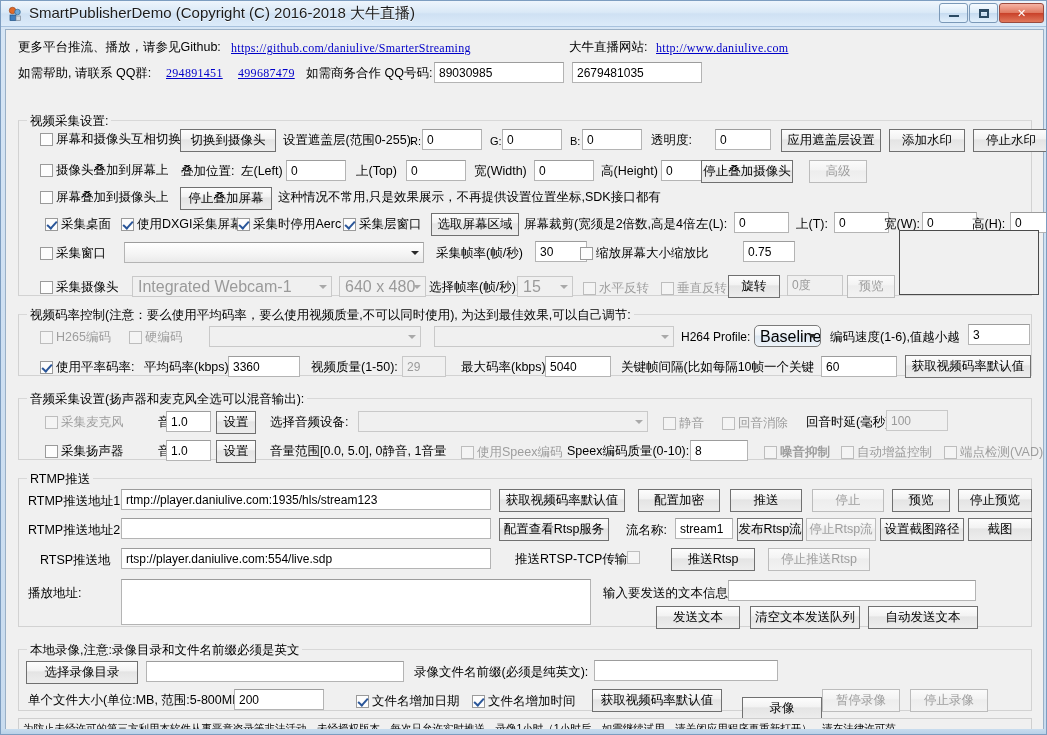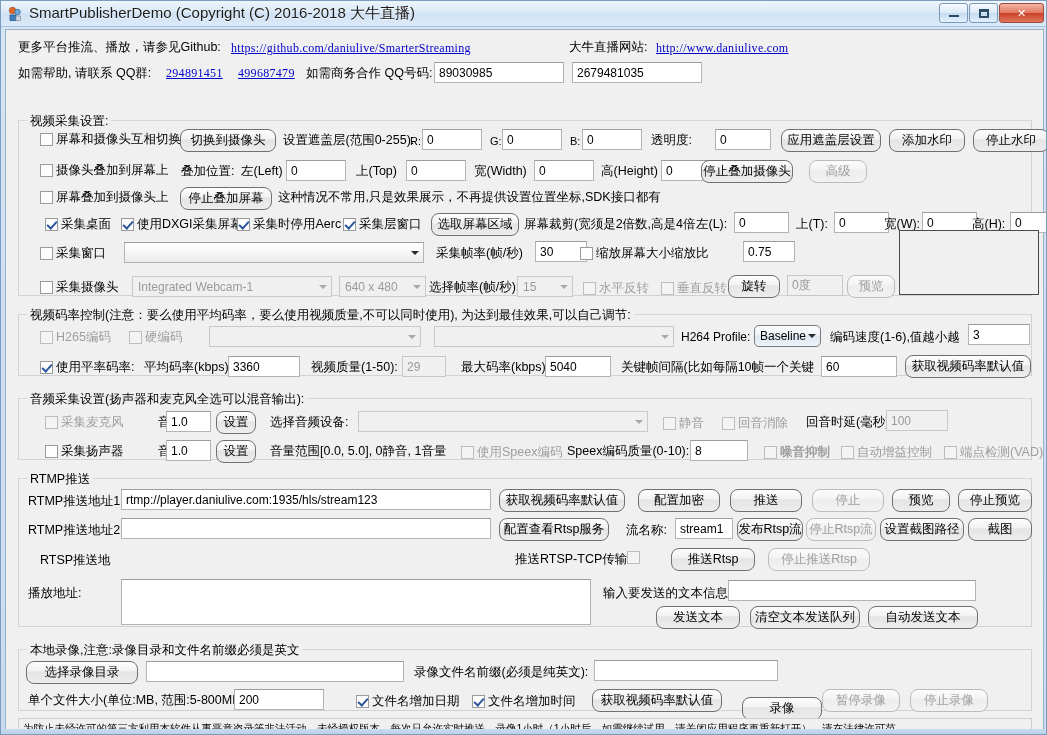--- a/index.html
+++ b/index.html
@@ -96,38 +96,38 @@
     height: 21px;
     outline:none;
   }
   .txt.disabled { background:#f0f0f0; color:#9a9a9a; border-color:#c8c8c8; }
   .txt.tall { height: 46px; line-height:normal; }
 
   
   .btn {
     position:absolute;
     border:1px solid #707070;
-    border-radius:8px;
+    border-radius:0;
     background: linear-gradient(to bottom,#fdfdfd 0%, #f2f2f2 44%, #e4e4e4 46%, #ededed 100%);
     font-family:"Liberation Sans","DejaVu Sans",sans-serif;
     font-size:12.5px; color:#000;
     display:flex; align-items:center; justify-content:center;
     white-space:nowrap; height:23px; cursor:default;
     user-select:none;
   }
   .btn.disabled { color:#9d9d9d; border-color:#bcbcbc;
     background: linear-gradient(to bottom,#fbfbfb 0%, #f3f3f3 44%, #ededed 46%, #f2f2f2 100%); }
 
   
   .combo {
     position:absolute; height:21px;
     border:1px solid #b4b4b4; border-top-color:#9c9c9c;
     background: linear-gradient(to bottom,#ffffff 0%, #f4f4f4 60%, #eaeaea 100%);
-    display:flex; align-items:center;
-    font-size:12px; color:#000; padding-left:5px;
+    display:flex; align-items:flex-end;
+    font-size:16px; color:#000; padding-left:5px;
     white-space:nowrap; overflow:hidden;
   }
   .combo.disabled { color:#9a9a9a; background:#f0f0f0; border-color:#c9c9c9;}
   .combo .arrowbox {
     position:absolute; right:0; top:0; bottom:0; width:17px;
     display:flex; align-items:center; justify-content:center;
   }
   .combo .arrow {
     width:0;height:0;border-left:4px solid transparent;border-right:4px solid transparent;
     border-top:4px solid #2a2a2a;
@@ -464,20 +464,21 @@
     <input class="txt" style="left: 115px; top: 488px; width: 370px;">
     <div class="btn" style="left:493px;top:488px;width:110px;">配置查看Rtsp服务</div>
     <div class="abs lbl lbl-cn" style="left:620px;top:493px;">流名称:</div>
     <input class="txt" style="left: 669px; top: 488px; width: 58px;" value="stream1">
     <div class="btn" style="left:731px;top:488px;width:66px;">发布Rtsp流</div>
     <div class="btn disabled" style="left:800px;top:488px;width:70px;">停止Rtsp流</div>
     <div class="btn" style="left:874px;top:488px;width:84px;">设置截图路径</div>
     <div class="btn" style="left:962px;top:488px;width:64px;">截图</div>
 
     <div class="abs lbl lbl-cn" style="left:34px;top:523px;">RTSP推送地</div>
+    <input class="txt" style="left: 115px; top: 518px; width: 370px;" value="rtsp://player.daniulive.com:554/live.sdp">
     <div class="abs lbl lbl-cn" style="left:509px;top:522px;">推送RTSP-TCP传输</div>
     <div class="cbwrap" style="left:621px;top:521px;">
       <span class="cb dis"></span>
     </div>
     <div class="btn" style="left:665px;top:518px;width:84px;">推送Rtsp</div>
     <div class="btn disabled" style="left:762px;top:518px;width:102px;">停止推送Rtsp</div>
 
     <div class="abs lbl lbl-cn" style="left:22px;top:556px;">播放地址:</div>
     <textarea class="txt tall" style="left: 115px; top: 549px; width: 470px; height: 46px; resize: none;"></textarea>
     <div class="abs lbl lbl-cn" style="left:597px;top:556px;">输入要发送的文本信息:</div>

